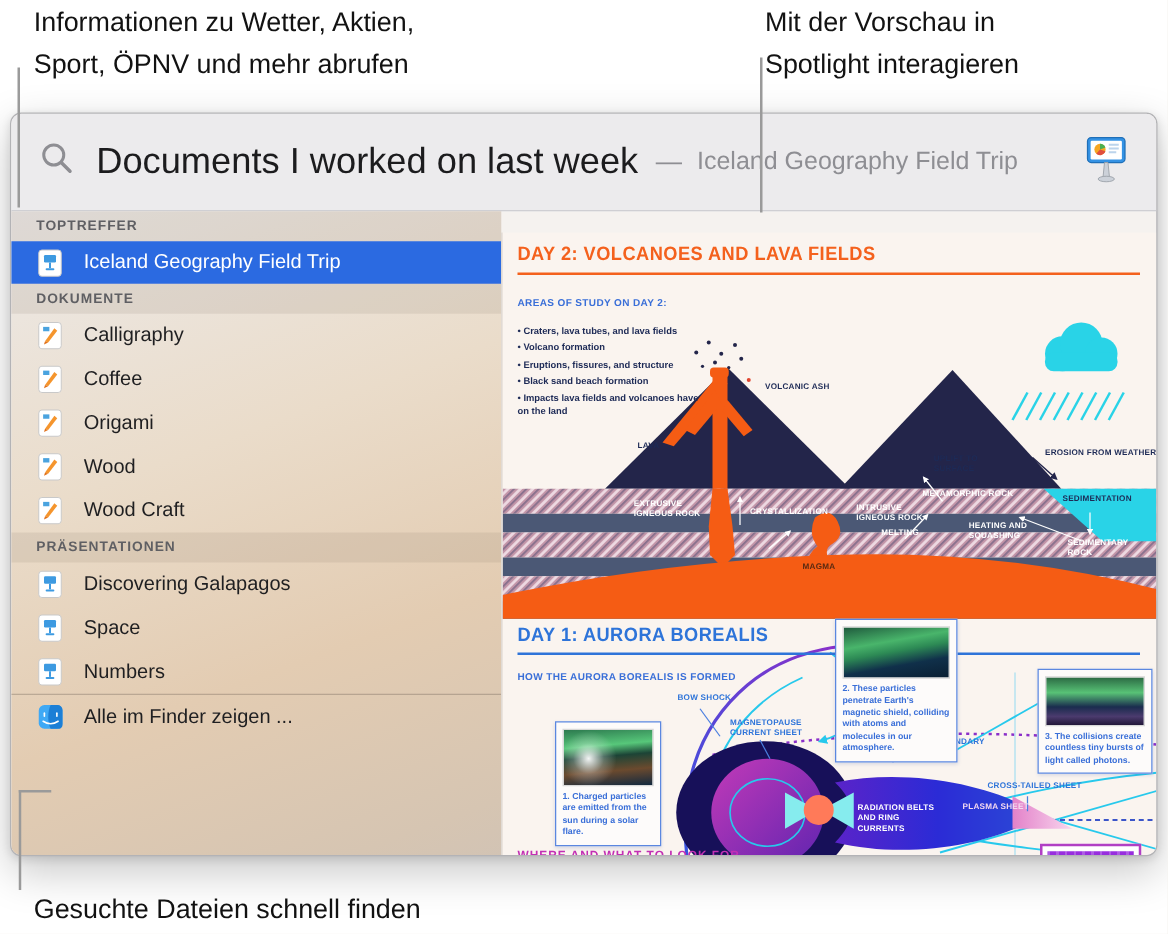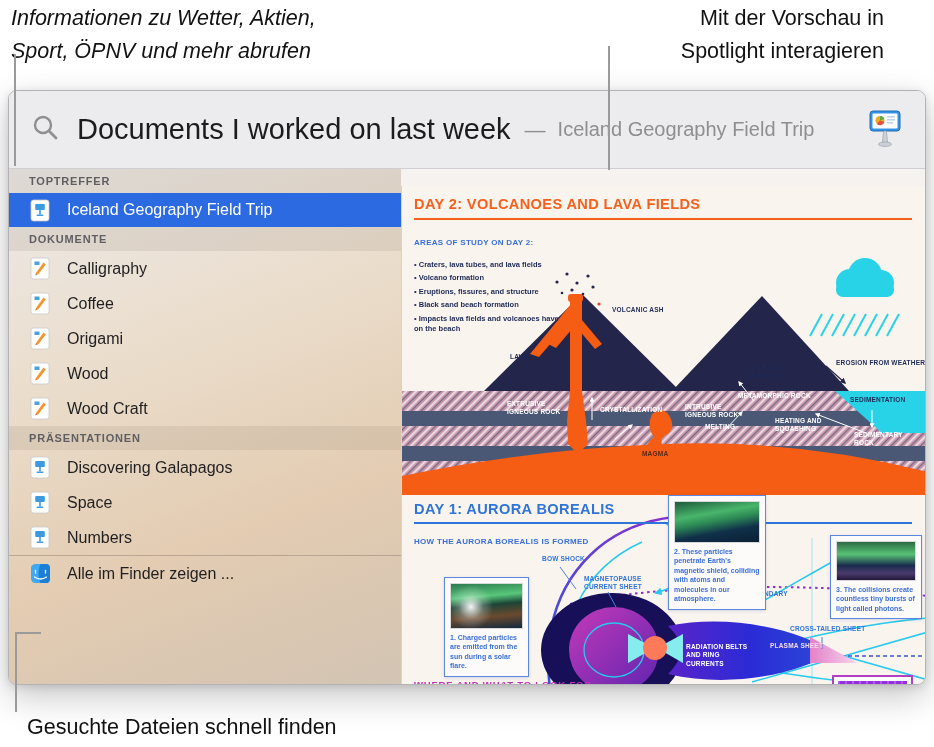--- a/index.html
+++ b/index.html
@@ -3,22 +3,22 @@
 <meta charset="utf-8">
 <style>
   * { margin:0; padding:0; box-sizing:border-box; }
   html,body { width:934px; height:747px; }
   body {
     position:relative; background:#ffffff; overflow:hidden;
     font-family:"Liberation Sans", sans-serif;
   }
   
   .annotation { position:absolute; color:#121212; font-size:21.5px; line-height:33px; }
-  .ann-top-left { left:11px; top:2px;font-style:italic; }
-  .ann-top-right { left:612px; top:2px; width:272px; text-align:right; }
+  .ann-top-left { left:27px; top:2px; }
+  .ann-top-right { left:612px; top:2px; width:272px; text-align:left; }
   .ann-bottom { left:27px; top:711px; }
   .callout { position:absolute; background:#9a9a9a; z-index:6; }
   .callout-left  { left:14px; top:54px; width:2px; height:112px; }
   .callout-right { left:608px; top:46px; width:2px; height:124px; }
   .callout-bottom-v { left:15px; top:632px; width:2px; height:80px; }
   .callout-bottom-h { left:15px; top:632px; width:26px; height:2px; }
 
   
   .window {
     position:absolute; left:8px; top:90px; width:918px; height:595px;
@@ -427,21 +427,21 @@
       </svg>
 
       <div class="pv-title title-day2">DAY 2: VOLCANOES AND LAVA FIELDS</div>
       <div class="title-rule rule-day2"></div>
       <div class="pv-sub sub-day2">AREAS OF STUDY ON DAY 2:</div>
       <div class="pv-bullets">
         <div>Craters, lava tubes, and lava fields</div>
         <div>Volcano formation</div>
         <div>Eruptions, fissures, and structure</div>
         <div>Black sand beach formation</div>
-        <div>Impacts lava fields and volcanoes have on the beach</div>
+        <div>Impacts lava fields and volcanoes have on the land</div>
       </div>
       <div class="pv-label navy" style="left:210px; top:120px;">VOLCANIC ASH</div>
       <div class="pv-label navy" style="left:108px; top:167px;">LAVA</div>
       <div class="pv-label navy" style="left:345px; top:178px; width:40px;">UPLIFT TO SURFACE</div>
       <div class="pv-label navy" style="left:434px; top:173px; white-space:nowrap;">EROSION FROM WEATHER</div>
       <div class="pv-label white" style="left:105px; top:214px; width:55px;">EXTRUSIVE IGNEOUS ROCK</div>
       <div class="pv-label white" style="left:198px; top:220px; white-space:nowrap;">CRYSTALLIZATION</div>
       <div class="pv-label white" style="left:283px; top:217px; width:62px;">INTRUSIVE IGNEOUS ROCK</div>
       <div class="pv-label white" style="left:336px; top:206px; white-space:nowrap;">METAMORPHIC ROCK</div>
       <div class="pv-label white" style="left:303px; top:237px;">MELTING</div>

